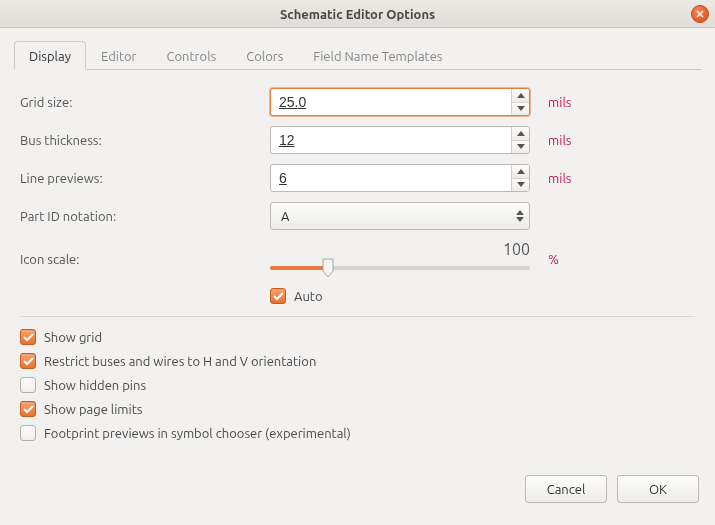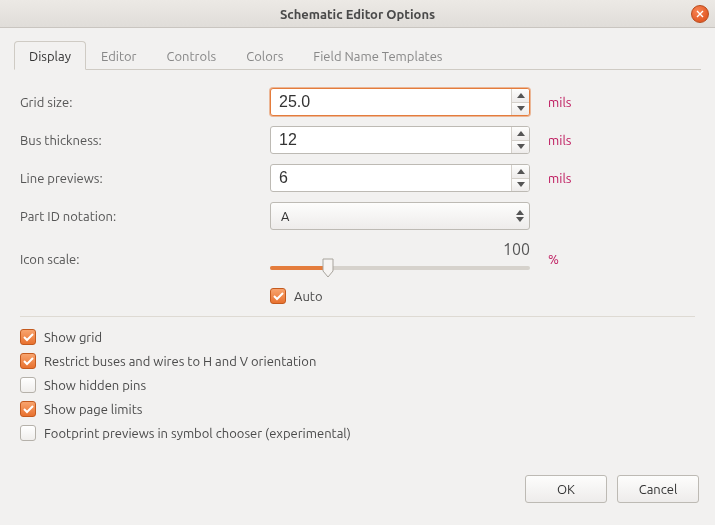--- a/index.html
+++ b/index.html
@@ -97,23 +97,24 @@
   }
   .spinbox.focused {
     border: 1px solid #e47c3c;
     box-shadow: 0 0 0 1px rgba(228,124,60,0.5);
   }
   .spinbox-input {
     flex: 1;
     border: none;
     outline: none;
     padding: 0 8px;
-    font-size: 16px;
+    font-size: 14px;
     background: transparent;
     color: #333;
+    text-decoration: underline;
   }
   .spin-btns {
     width: 18px;
     display: flex;
     flex-direction: column;
     border-left: 1px solid #d4d0ca;
   }
   .spin-up, .spin-down {
     flex: 1;
     display: flex;
@@ -420,15 +421,15 @@
       <div class="checkbox">
         
       </div>
       <span class="checkbox-label">Footprint previews in symbol chooser (experimental)</span>
     </div>
 
   </div>
 </div>
 
 <div class="button-row">
+  <div class="btn">Cancel</div>
   <div class="btn">OK</div>
-  <div class="btn">Cancel</div>
 </div>
 
 </body></html>

